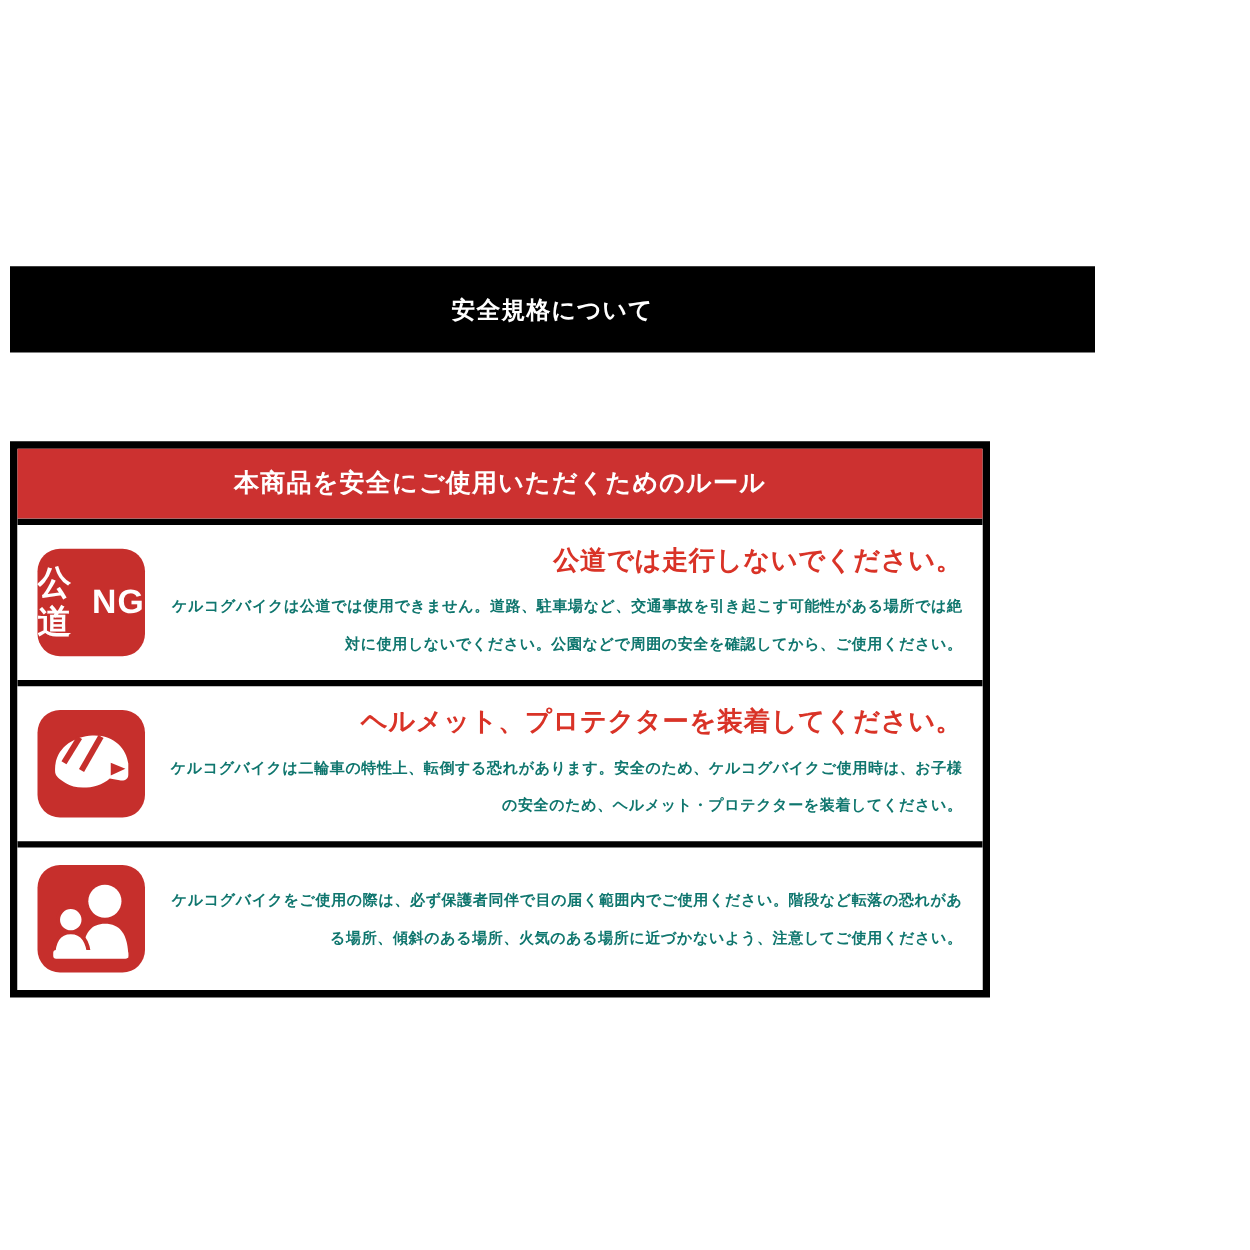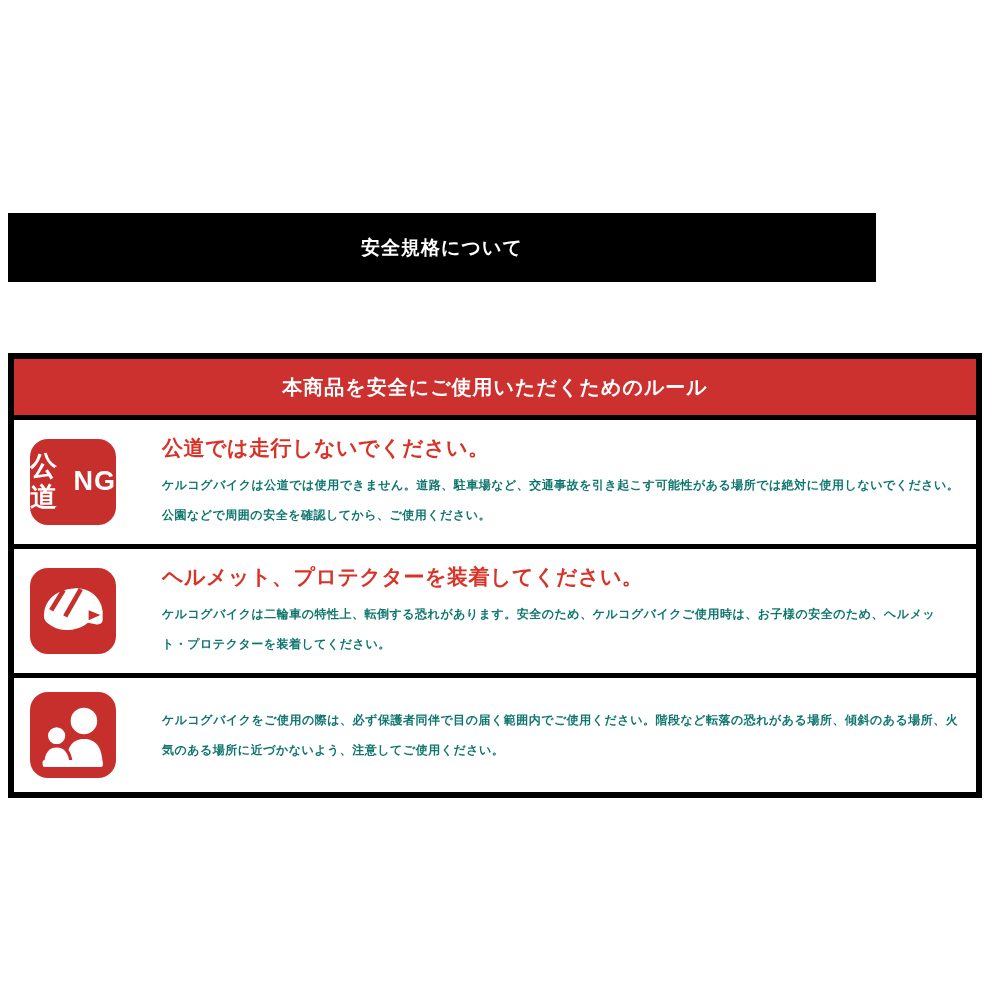--- a/index.html
+++ b/index.html
@@ -32,21 +32,21 @@
     font-size:17px; letter-spacing:1px;
   }
   .std-value {
     flex:1; background:#fff; color:#000;
     display:flex; align-items:center; justify-content:center;
     font-size:17px; letter-spacing:1px;
   }
 
   
   .rules {
-    position:absolute; top:353px; left:8px; width:974px;
+    position:absolute; top:353px; left:8px; width:784px;
     background:#fff; border:6px solid #000;
   }
   .rules-title {
     background:#cc3130; color:#fff; text-align:center;
     font-size:20px; height:56px; line-height:56px;
     letter-spacing:1px;
   }
   .rule {
     display:flex; align-items:center;
     border-top:5px solid #000;
@@ -54,21 +54,21 @@
   }
   .rule-icon {
     flex:0 0 86px; width:86px; height:86px;
     background:#c62f2c; border-radius:18px;
     display:flex; flex-direction:row;
     align-items:center; justify-content:center;
     color:#fff; overflow:hidden;
   }
   .rule-icon span { display:block; font-size:27px; line-height:1.15; letter-spacing:1px; }
   .rule-icon svg { width:78px; height:78px; display:block; }
-  .rule-text { margin-left:46px; max-width:830px; }
+  .rule-text { margin-left:20px; max-width:830px;text-align:right; }
   .rule-text h3 {
     color:#d93327; font-size:21px; margin:0 0 8px; letter-spacing:0.5px;
   }
   .rule-text p {
     color:#0f766e; font-size:12px; line-height:30px; letter-spacing:0.5px;
   }
 </style>
 </head>
 <body>
 

